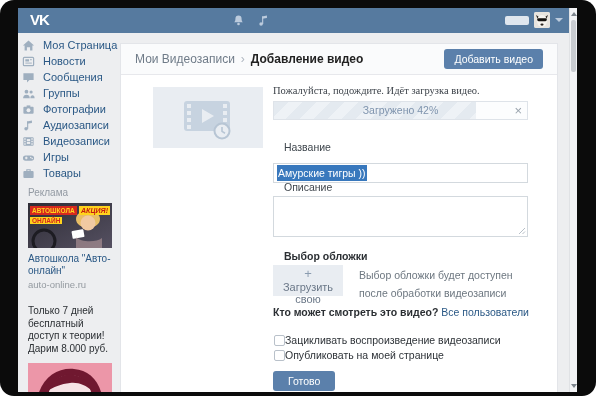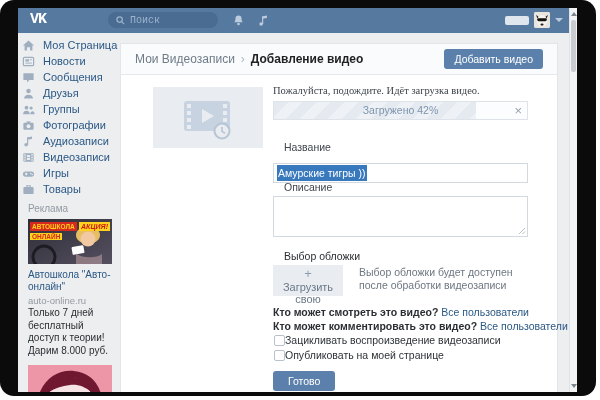--- a/index.html
+++ b/index.html
@@ -1,21 +1,21 @@
 <!DOCTYPE html>
 <html><head>
 <meta charset="utf-8">
 <style>
   html,body{margin:0;padding:0;width:600px;height:400px;overflow:hidden;background:#fff;
     font-family:"Liberation Sans","DejaVu Sans",sans-serif;}
   .frame{position:absolute;left:0;top:0;width:596px;height:396px;background:#0b0b0b;border-radius:14px;}
   .win{position:absolute;left:18px;top:8px;width:559px;height:384px;background:#edeef0;overflow:hidden;}
 
   
-  .topbar{position:absolute;left:0;top:0;width:559px;height:25px;background:#567a9f;font-family:Liberation Mono, monospace;}
+  .topbar{position:absolute;left:0;top:0;width:559px;height:25px;background:#567a9f;}
   .vk-logo{position:absolute;left:12px;top:3px;color:#fff;font-weight:bold;font-size:15px;letter-spacing:-1px;cursor:pointer;}
   .search{position:absolute;left:90px;top:4px;width:110px;height:16px;border-radius:9px;background:#4a6b92;
     display:flex;align-items:center;padding:0 8px;box-sizing:border-box;gap:5px;cursor:text;}
   .search span{font-size:10px;color:#9db3cc;}
   .tb-ico{position:absolute;top:6px;width:13px;height:13px;cursor:pointer;}
   .profile-blob{position:absolute;left:487px;top:8px;width:24px;height:9px;background:#dfe6ee;border-radius:2px;cursor:pointer;}
   .avatar{position:absolute;left:516px;top:4px;width:16px;height:16px;border-radius:2px;overflow:hidden;background:#cfd8e2;cursor:pointer;}
   .caret{position:absolute;left:537px;top:10px;width:0;height:0;border-left:4px solid transparent;border-right:4px solid transparent;border-top:4px solid #bccbdd;cursor:pointer;}
 
   
@@ -25,21 +25,21 @@
   .sb-item span{font-size:11px;color:#2a5885;white-space:nowrap;}
   .sb-item svg{flex:0 0 auto;}
   .ads{margin:6px 0 0 10px;width:84px;}
   .ads-label{font-size:10px;color:#939aa3;margin-bottom:5px;}
   .ad-img1{position:relative;width:84px;height:45px;overflow:hidden;cursor:pointer;}
   .ad1-t{position:absolute;left:2px;top:3px;background:#d6281e;color:#ffd31d;font-size:6.5px;font-weight:bold;padding:1px 2px;}
   .ad1-s{position:absolute;left:2px;top:14px;background:#ffd31d;color:#d6281e;font-size:6.5px;font-weight:bold;padding:0 2px;}
   .ad1-b{position:absolute;right:2px;top:3px;background:#ffd31d;color:#c51b12;font-size:7px;font-weight:bold;font-style:italic;padding:1px 2px;}
   .ad-title{font-size:10px;line-height:12px;color:#2a5885;margin-top:5px;cursor:pointer;}
   .ad-url{font-size:9.5px;color:#949aa0;margin-top:2px;}
-  .ad-text{font-size:10px;line-height:12.5px;color:#2b2f33;margin-top:1px;}
+  .ad-text{font-size:10px;line-height:12.5px;color:#2b2f33;margin-top:15px;}
   .ad-img2{width:84px;height:60px;margin-top:8px;overflow:hidden;cursor:pointer;}
 
   
   .card{position:absolute;left:102px;top:35px;width:438px;bottom:0;background:#fff;
     border:1px solid #e3e5e9;border-bottom:none;box-sizing:border-box;}
   .card-head{height:30px;background:#fafbfc;border-bottom:1px solid #e7e8ec;display:flex;align-items:center;padding:0 14px;}
   .bc-parent{font-size:12px;color:#6f7b88;cursor:pointer;}
   .bc-sep{font-size:12px;color:#b0b8c2;margin:0 6px;}
   .bc-cur{font-size:12px;color:#222;font-weight:bold;}
   .addvid{margin-left:auto;background:#5b80ab;color:#fff;font-size:10.5px;padding:4px 10px;border-radius:3px;border:none;cursor:pointer;}
@@ -47,31 +47,31 @@
 
   .vid-ph{position:absolute;left:32px;top:12px;width:110px;height:61px;background:#e9edf2;display:flex;align-items:center;justify-content:center;}
   .wait{position:absolute;left:152px;top:10px;font-size:10.5px;color:#3c4249;font-family:Liberation Serif, serif;}
   .pbar{position:absolute;left:152px;top:26px;width:255px;height:19px;border:1px solid #dee3e9;background:#fcfdfe;box-sizing:border-box;}
   .pfill{position:absolute;left:0;top:0;height:100%;width:80%;
     background:repeating-linear-gradient(135deg,#e4eaf0 0 10px,#eef2f6 10px 20px);}
   .plabel{position:absolute;left:0;top:0;width:100%;text-align:center;line-height:17px;font-size:10.5px;color:#7e93ad;}
   .pclose{position:absolute;right:5px;top:0;line-height:17px;font-size:13px;color:#99a3ad;cursor:pointer;}
 
   .flabel{position:absolute;left:152px;font-size:10.5px;color:#3f464d;padding-left:11px;}
-  .bold{font-weight:normal;color:#2b2f33;}
+  .bold{font-weight:bold;color:#2b2f33;}
   .tinput{position:absolute;left:152px;top:88px;width:255px;height:20px;border:1px solid #d3d9de;background:#fff;box-sizing:border-box;
     display:flex;align-items:center;padding:0 3px;cursor:text;}
   .sel{background:#3878bd;color:#fff;font-size:10.5px;line-height:14px;padding:1px 1px;}
   .tarea{position:absolute;left:152px;top:121px;width:255px;height:41px;border:1px solid #d3d9de;background:#fff;box-sizing:border-box;cursor:text;}
   .tarea svg{position:absolute;right:1px;bottom:1px;}
 
   .tile{position:absolute;left:152px;top:190px;width:70px;height:31px;background:#e9edf2;text-align:center;cursor:pointer;}
   .tile .plus{display:block;font-size:13px;line-height:14px;color:#8b9cb0;margin-top:2px;}
   .tile .tl{display:block;font-size:11px;color:#6b7888;margin-top:0px;}
-  .hint{position:absolute;left:238px;top:191px;width:178px;font-size:10.5px;line-height:13px;color:#6d7780;}
+  .hint{position:absolute;left:238px;top:191px;width:178px;font-size:10.5px;line-height:18px;color:#6d7780;}
 
   .qrow{position:absolute;left:152px;font-size:10.5px;white-space:nowrap;}
   .q{font-weight:bold;color:#2b2f33;}
   .qa{color:#2a5885;cursor:pointer;}
   .cbrow{position:absolute;left:153px;display:flex;align-items:center;cursor:pointer;}
   .cb{width:11px;height:11px;border:1px solid #b9c1ca;border-radius:2px;background:#fff;box-sizing:border-box;}
   .cbl{font-size:10.5px;color:#2e3338;white-space:nowrap;}
   .done{position:absolute;left:152px;top:296px;background:#5b80ab;color:#fff;font-size:10.5px;padding:4px 15px;border-radius:3px;border:none;cursor:pointer;}
 
   
@@ -82,27 +82,20 @@
   .sb-thumb{position:absolute;left:1px;top:12px;width:5px;height:52px;background:#c9ccd1;border-radius:2px;cursor:pointer;}
 </style>
 </head>
 <body>
 
 <div class="frame">
 <div class="win">
 
   <div class="topbar">
     <div class="vk-logo">VK</div>
-    <div class="search">
-      <svg width="9" height="9" viewBox="0 0 10 10">
-            <circle cx="4" cy="4" r="3" fill="none" stroke="#9db3cc" stroke-width="1.4"></circle>
-            <line x1="6.2" y1="6.2" x2="9" y2="9" stroke="#9db3cc" stroke-width="1.4"></line>
-          </svg>
-      <span>Поиск</span>
-    </div>
     <svg class="tb-ico" style="left:214px" viewBox="0 0 14 14">
           <path d="M7 1.6a3.3 3.3 0 0 1 3.3 3.3c0 2.4.6 3.4 1.4 4H2.3c.8-.6 1.4-1.6 1.4-4A3.3 3.3 0 0 1 7 1.6z" fill="#bccbdd"></path>
           <circle cx="7" cy="10.8" r="1.4" fill="#bccbdd"></circle>
         </svg>
     <svg class="tb-ico" style="left:239px" viewBox="0 0 14 14">
           <circle cx="4.4" cy="10.8" r="1.9" fill="#bccbdd"></circle>
           <rect x="5.5" y="2.6" width="1.2" height="8.2" fill="#bccbdd"></rect>
           <path d="M5.5 2.6l5.2-1v2.6l-5.2 1z" fill="#bccbdd"></path>
         </svg>
     <div class="profile-blob"></div>
@@ -137,27 +130,20 @@
         <span>Новости</span>
           </div>
       <div class="sb-item">
         <svg width="13" height="13" viewBox="0 0 14 14">
               <path d="M1.5 2.5h11v7.2H8l-2.6 2.8V9.7H1.5z" fill="#9fafbf"></path>
             </svg>
         <span>Сообщения</span>
           </div>
       <div class="sb-item">
         <svg width="13" height="13" viewBox="0 0 14 14">
-              <circle cx="7" cy="4.4" r="2.4" fill="#9fafbf"></circle>
-              <path d="M2.2 12.5c0-2.7 2-4.2 4.8-4.2s4.8 1.5 4.8 4.2z" fill="#9fafbf"></path>
-            </svg>
-        <span>Друзья</span>
-          </div>
-      <div class="sb-item">
-        <svg width="13" height="13" viewBox="0 0 14 14">
               <circle cx="4.8" cy="5" r="2" fill="#9fafbf"></circle>
               <circle cx="9.8" cy="5.4" r="1.7" fill="#9fafbf"></circle>
               <path d="M1.2 12c0-2.3 1.6-3.6 3.6-3.6S8.4 9.7 8.4 12z" fill="#9fafbf"></path>
               <path d="M9 12c.1-1.9 1-3 2.4-3 1.2 0 2.1 1 2.2 3z" fill="#9fafbf"></path>
             </svg>
         <span>Группы</span>
           </div>
       <div class="sb-item">
         <svg width="13" height="13" viewBox="0 0 14 14">
               <rect x="5" y="2.6" width="4" height="2" fill="#9fafbf"></rect>
@@ -295,24 +281,20 @@
       <div class="tile">
         <span class="plus">+</span>
         <span class="tl">Загрузить свою</span>
       </div>
       <div class="hint">Выбор обложки будет доступен после обработки видеозаписи</div>
 
       <div class="qrow" style="top:231px">
         <span class="q">Кто может смотреть это видео?</span>
         <span class="qa">Все пользователи</span>
       </div>
-      <div class="qrow" style="top:245px">
-        <span class="q">Кто может комментировать это видео?</span>
-        <span class="qa">Все пользователи</span>
-      </div>
 
       <div class="cbrow" style="top:259px">
         <span class="cb"></span>
         <span class="cbl">Зацикливать воспроизведение видеозаписи</span>
       </div>
       <div class="cbrow" style="top:274px">
         <span class="cb"></span>
         <span class="cbl">Опубликовать на моей странице</span>
       </div>
 

